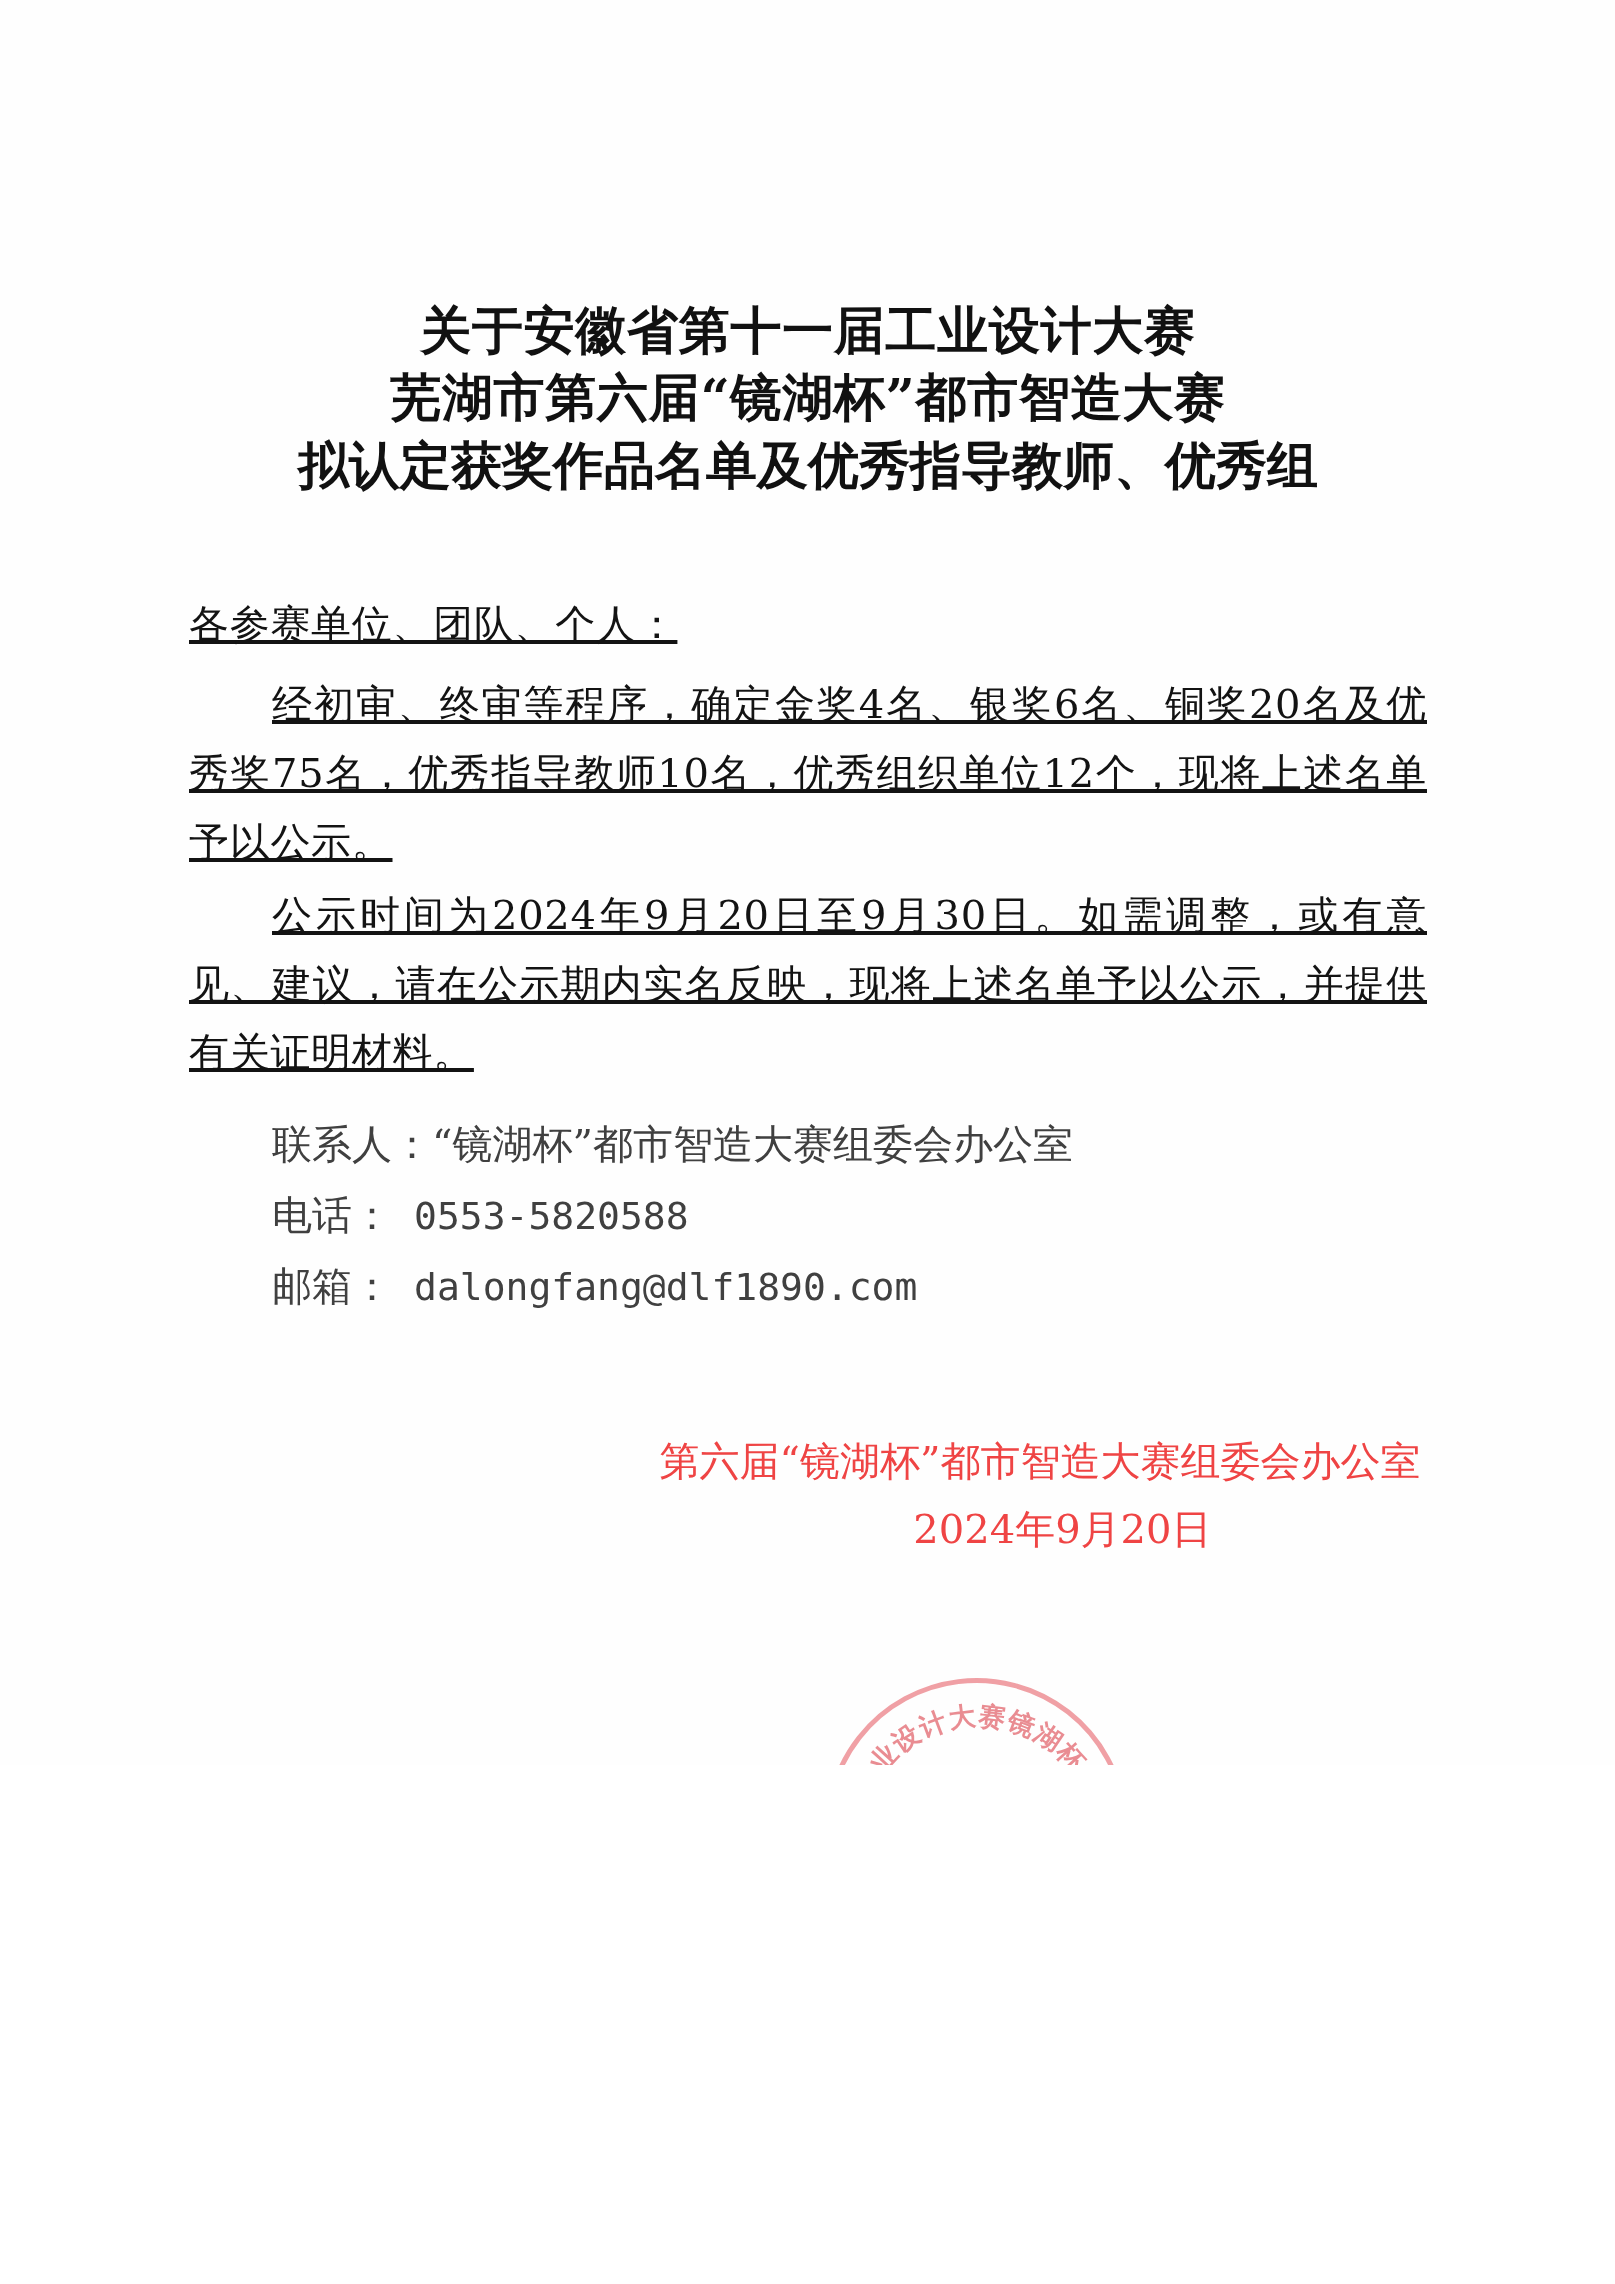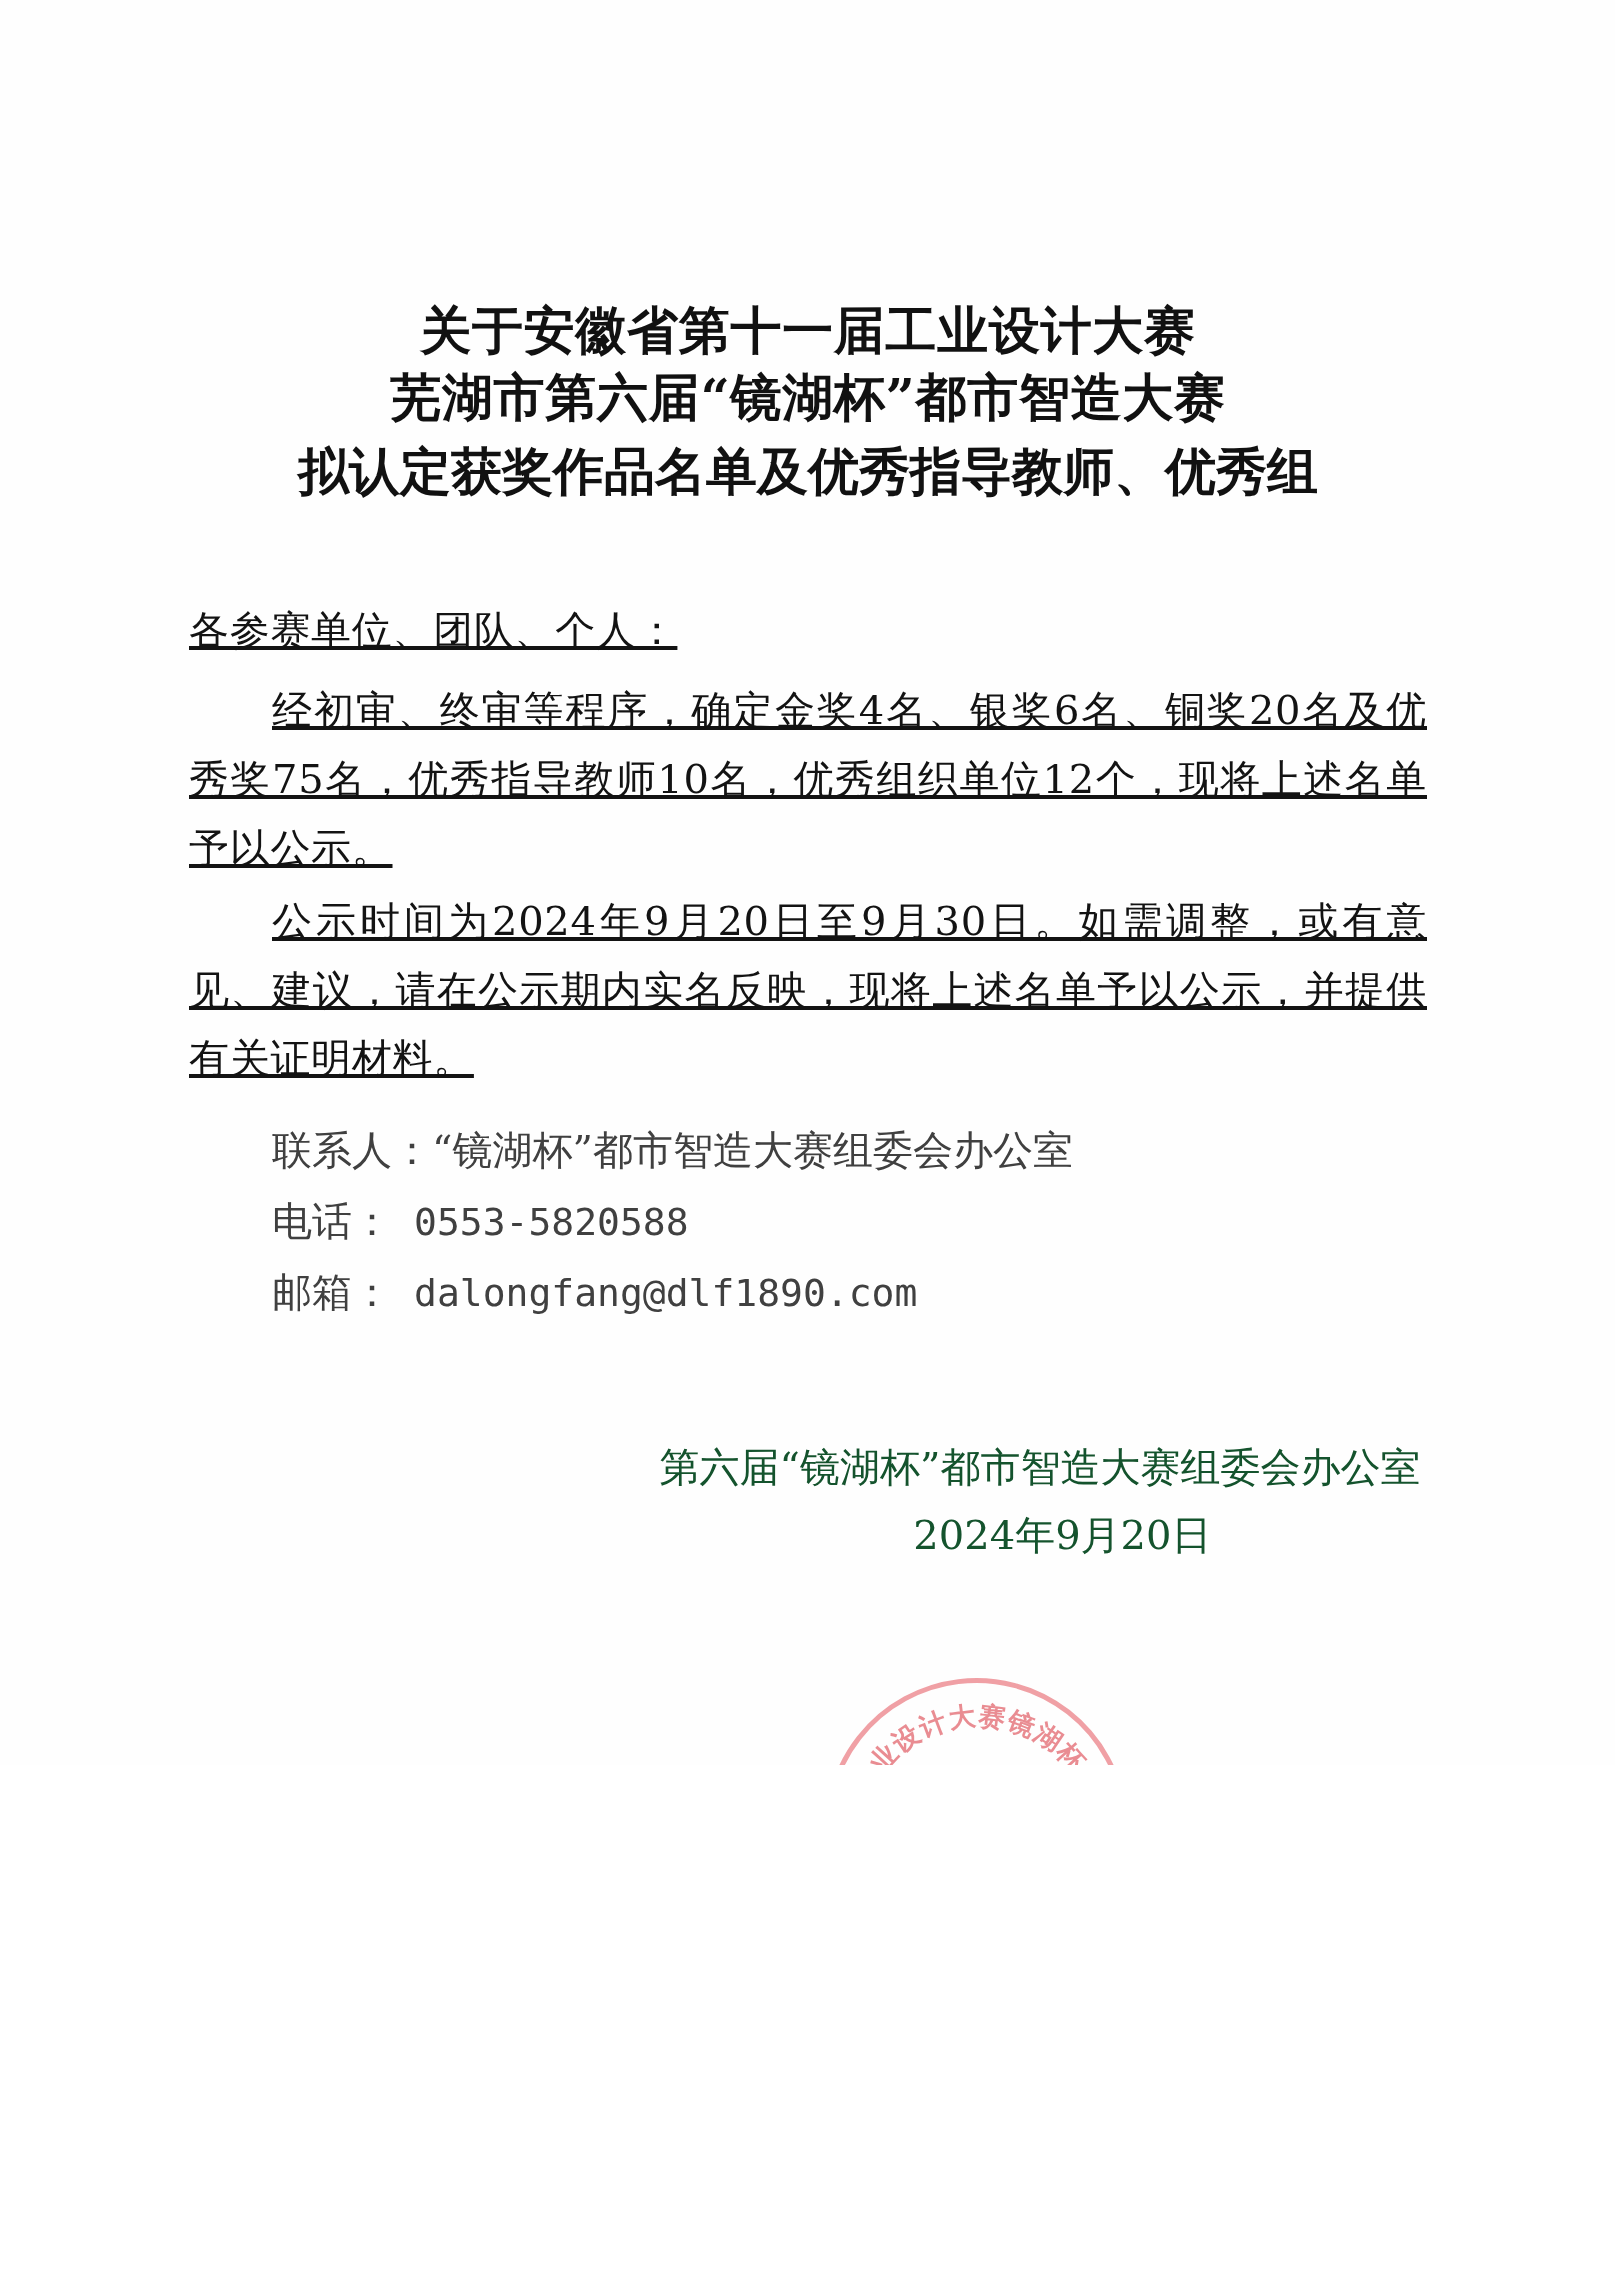--- a/index.html
+++ b/index.html
@@ -31,21 +31,20 @@
     font-size: 51px;
     line-height: 1.32;
     letter-spacing: 0.7px;
     color: #111111;
   }
   .title-line {
     white-space: nowrap;
   }
   .title-line.l3 {
     letter-spacing: 0px;
-    margin-top: 6px;
   }
   .body-text {
     margin-top: 91px;
     font-size: 40px;
     line-height: 1.72;
     color: #131313;
     letter-spacing: 0.7px;
     text-decoration: underline;
   }
   .salutation {
@@ -69,21 +68,21 @@
   .mono {
     font-family: "DejaVu Sans Mono", "Liberation Mono", monospace;
     font-size: 38px;
     letter-spacing: 0px;
     margin-left: 22px;
   }
   .sign-block {
     margin-top: 104px;
     font-size: 40px;
     line-height: 1.7;
-    color: #14532d;
+    color: #ef4444;
     text-align: right;
     padding-right: 6.5px;
   }
   .sign-date {
     padding-right: 209px;
   }
   
   .seal {
     position: absolute;
     left: 825px;

